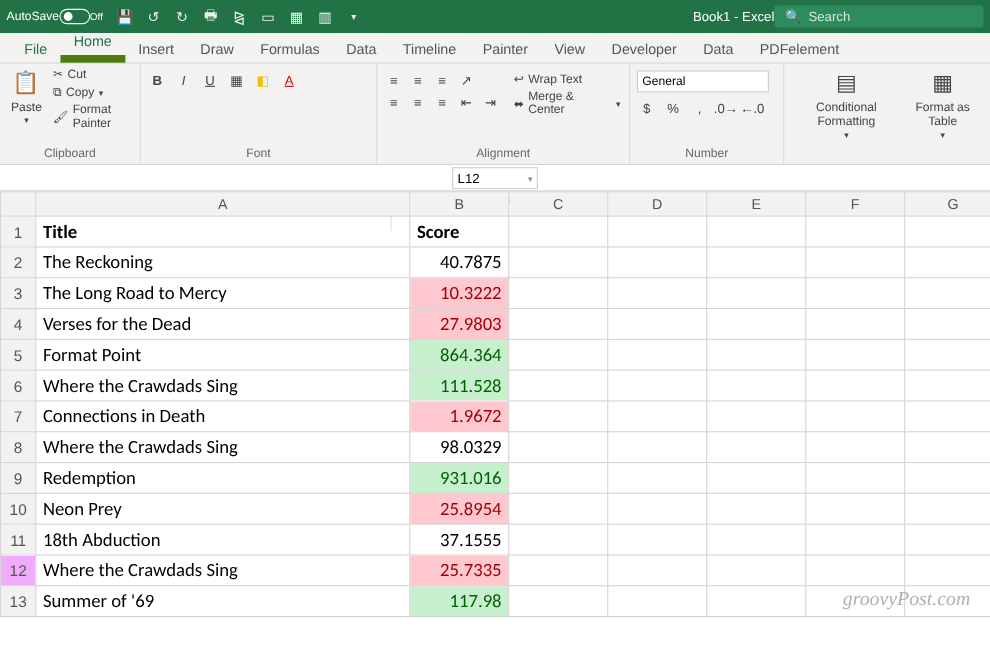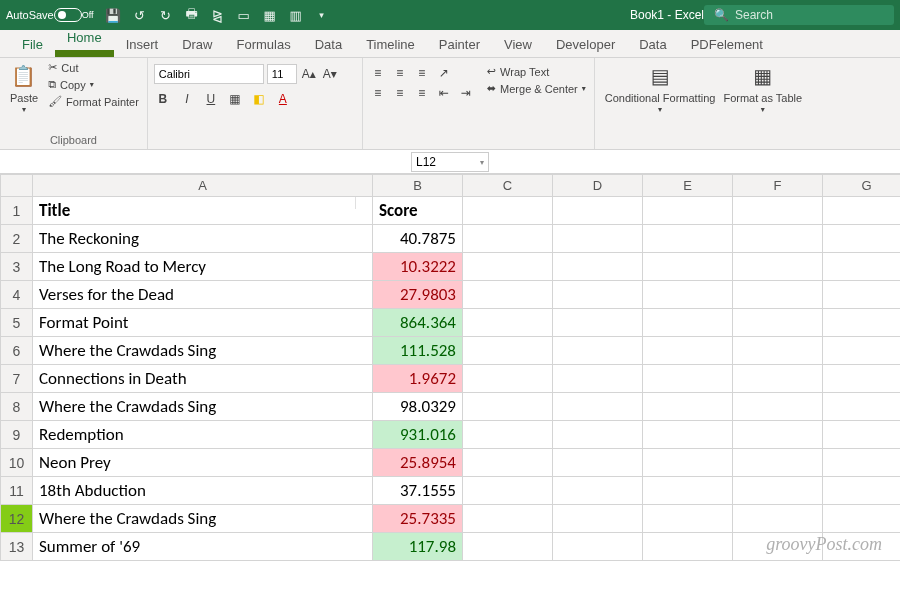--- a/index.html
+++ b/index.html
@@ -38,21 +38,21 @@
   .namebox { width:78px; border:1px solid #ccc; margin:2px 4px; padding:2px 4px; font-size:12px; display:flex; align-items:center; justify-content:space-between;}
   .fx-btns { display:flex; gap:6px; padding:0 6px; color:#999; font-size:12px; align-items:center; }
   .fx-input { flex:1; border:none; border-left:1px solid #e0e0e0; padding:2px 6px; height:20px; }
   
   
   .grid-wrap { position:relative; }
   table.grid { border-collapse:collapse; table-layout:fixed; width:900px; }
   .grid th, .grid td { border:1px solid #d4d4d4; overflow:hidden; white-space:nowrap; }
   .colhdr { background:#f3f2f1; color:#555; font-weight:normal; text-align:center; font-size:13px; height:22px; }
   .rowhdr { background:#f3f2f1; color:#555; font-weight:normal; text-align:center; font-size:14px; width:32px; height:28px;}
-  .rowhdr.sel { background:#84cc16; }
+  .rowhdr.sel { background:#f0abfc; }
   .cell { font-family: Calibri, Arial, sans-serif; font-size:17px; padding:0 6px; height:28px; }
   .hdr-cell { font-weight:bold; }
   .col-b { text-align:right; }
   .cf-red { background:#ffc7ce; color:#9c0006; }
   .cf-green { background:#c6efce; color:#006100; }
   .corner { background:#f3f2f1; }
   .watermark { position:absolute; right:18px; bottom:6px; color:#b0b0b0; font-style:italic; font-family:Georgia,serif; font-size:18px; pointer-events:none;}
 </style>
 </head>
 <body>
@@ -118,43 +118,38 @@
             <span>🖌</span>
             <span>Format Painter</span>
           </div>
       </div>
     </div>
     <div class="group-label">Clipboard</div>
   </div>
 
   <div class="group" style="min-width:215px">
     <div class="group-body" style="flex-direction:column; gap:6px; padding-top:4px">
-      <div style="display:flex; gap:3px; align-items:center">
-        <input class="sel" style="width: 110px;" value="Calibri">
-        <input class="sel" style="width: 30px;" value="11">
-        <span class="mini">A▴</span>
-        <span class="mini">A▾</span>
-      </div>
       <div style="display:flex; gap:6px">
         <span class="mini">
             <b>B</b>
           </span>
         <span class="mini">
             <i>I</i>
           </span>
         <span class="mini">
             <u>U</u>
           </span>
         <span class="mini">▦</span>
         <span class="mini" style="color:#f0c000">◧</span>
         <span class="mini" style="color:#c00">
             <u>A</u>
           </span>
       </div>
     </div>
+    <div class="group-label">Font</div>
   </div>
 
   <div class="group" style="min-width:230px">
     <div class="group-body" style="gap:10px; padding-top:4px">
       <div class="btn-col">
         <div style="display:flex; gap:4px">
           <span class="mini">≡</span>
           <span class="mini">≡</span>
           <span class="mini">≡</span>
           <span class="mini">↗</span>
@@ -172,22 +167,36 @@
             <span>↩</span>
             <span>Wrap Text</span>
           </div>
         <div class="btn-row">
             <span>⬌</span>
             <span>Merge &amp; Center</span>
             <span style="font-size:8px">▾</span>
           </div>
       </div>
     </div>
-  </div>
-
+    <div class="group-label">Alignment</div>
+  </div>
+
+  <div class="group" style="min-width:140px">
+    <div class="group-body" style="flex-direction:column; gap:6px; padding-top:4px">
+      <input class="sel" style="width: 120px;" value="General">
+      <div style="display:flex; gap:6px">
+        <span class="mini">$</span>
+        <span class="mini">%</span>
+        <span class="mini">,</span>
+        <span class="mini">.0→</span>
+        <span class="mini">←.0</span>
+      </div>
+    </div>
+    <div class="group-label">Number</div>
+  </div>
 
   <div class="group" style="border-right:none">
     <div class="group-body">
       <div class="big-btn">
         <div class="bi">▤</div>
         <span>Conditional Formatting</span>
           <span style="font-size:8px">▾</span>
       </div>
       <div class="big-btn">
         <div class="bi">▦</div>

